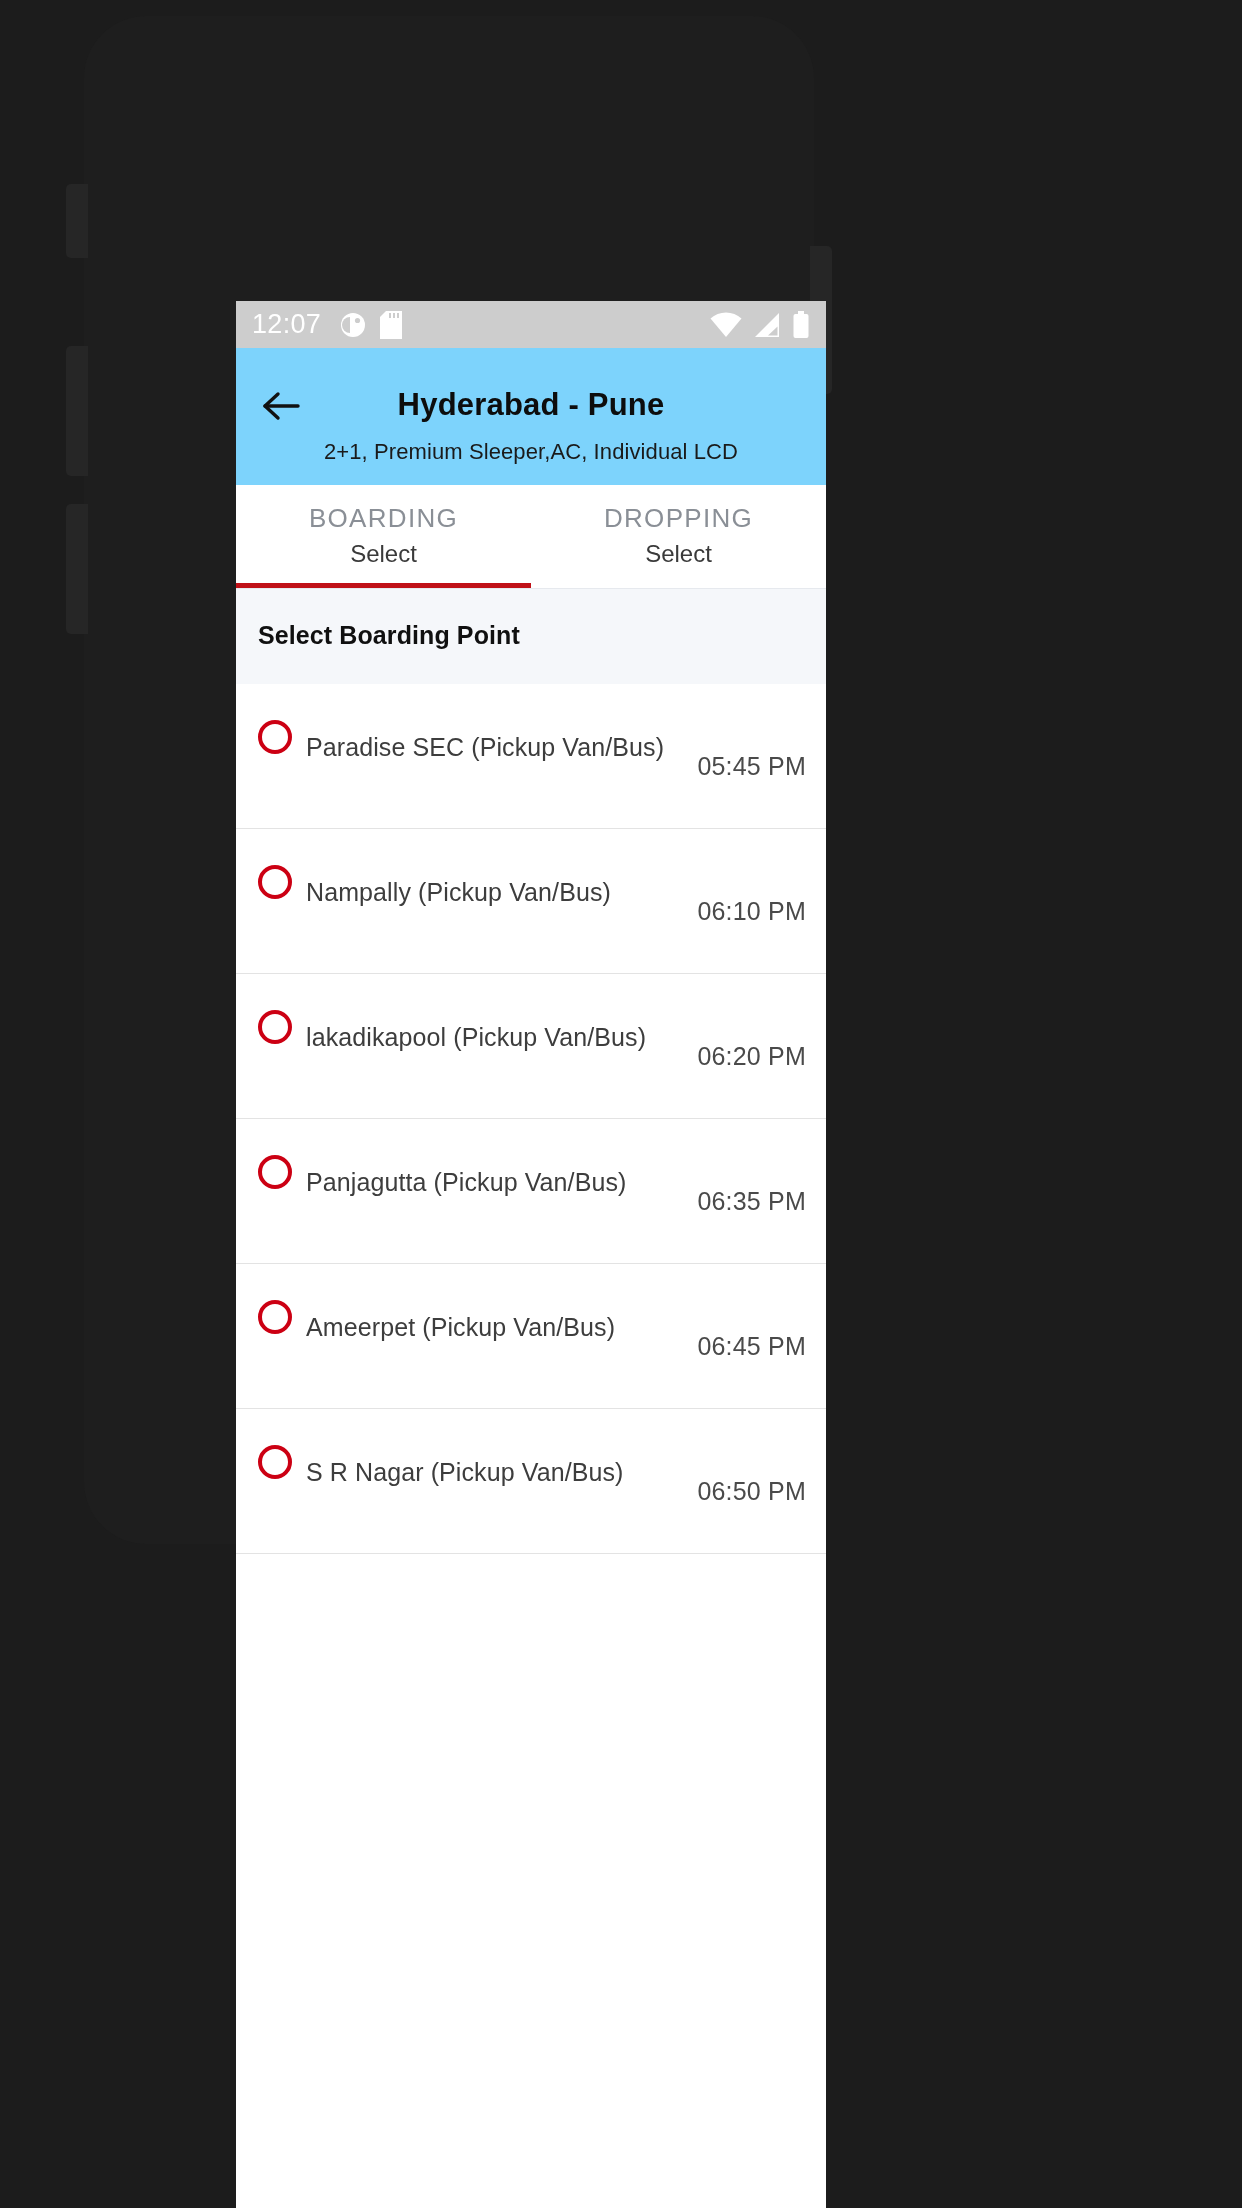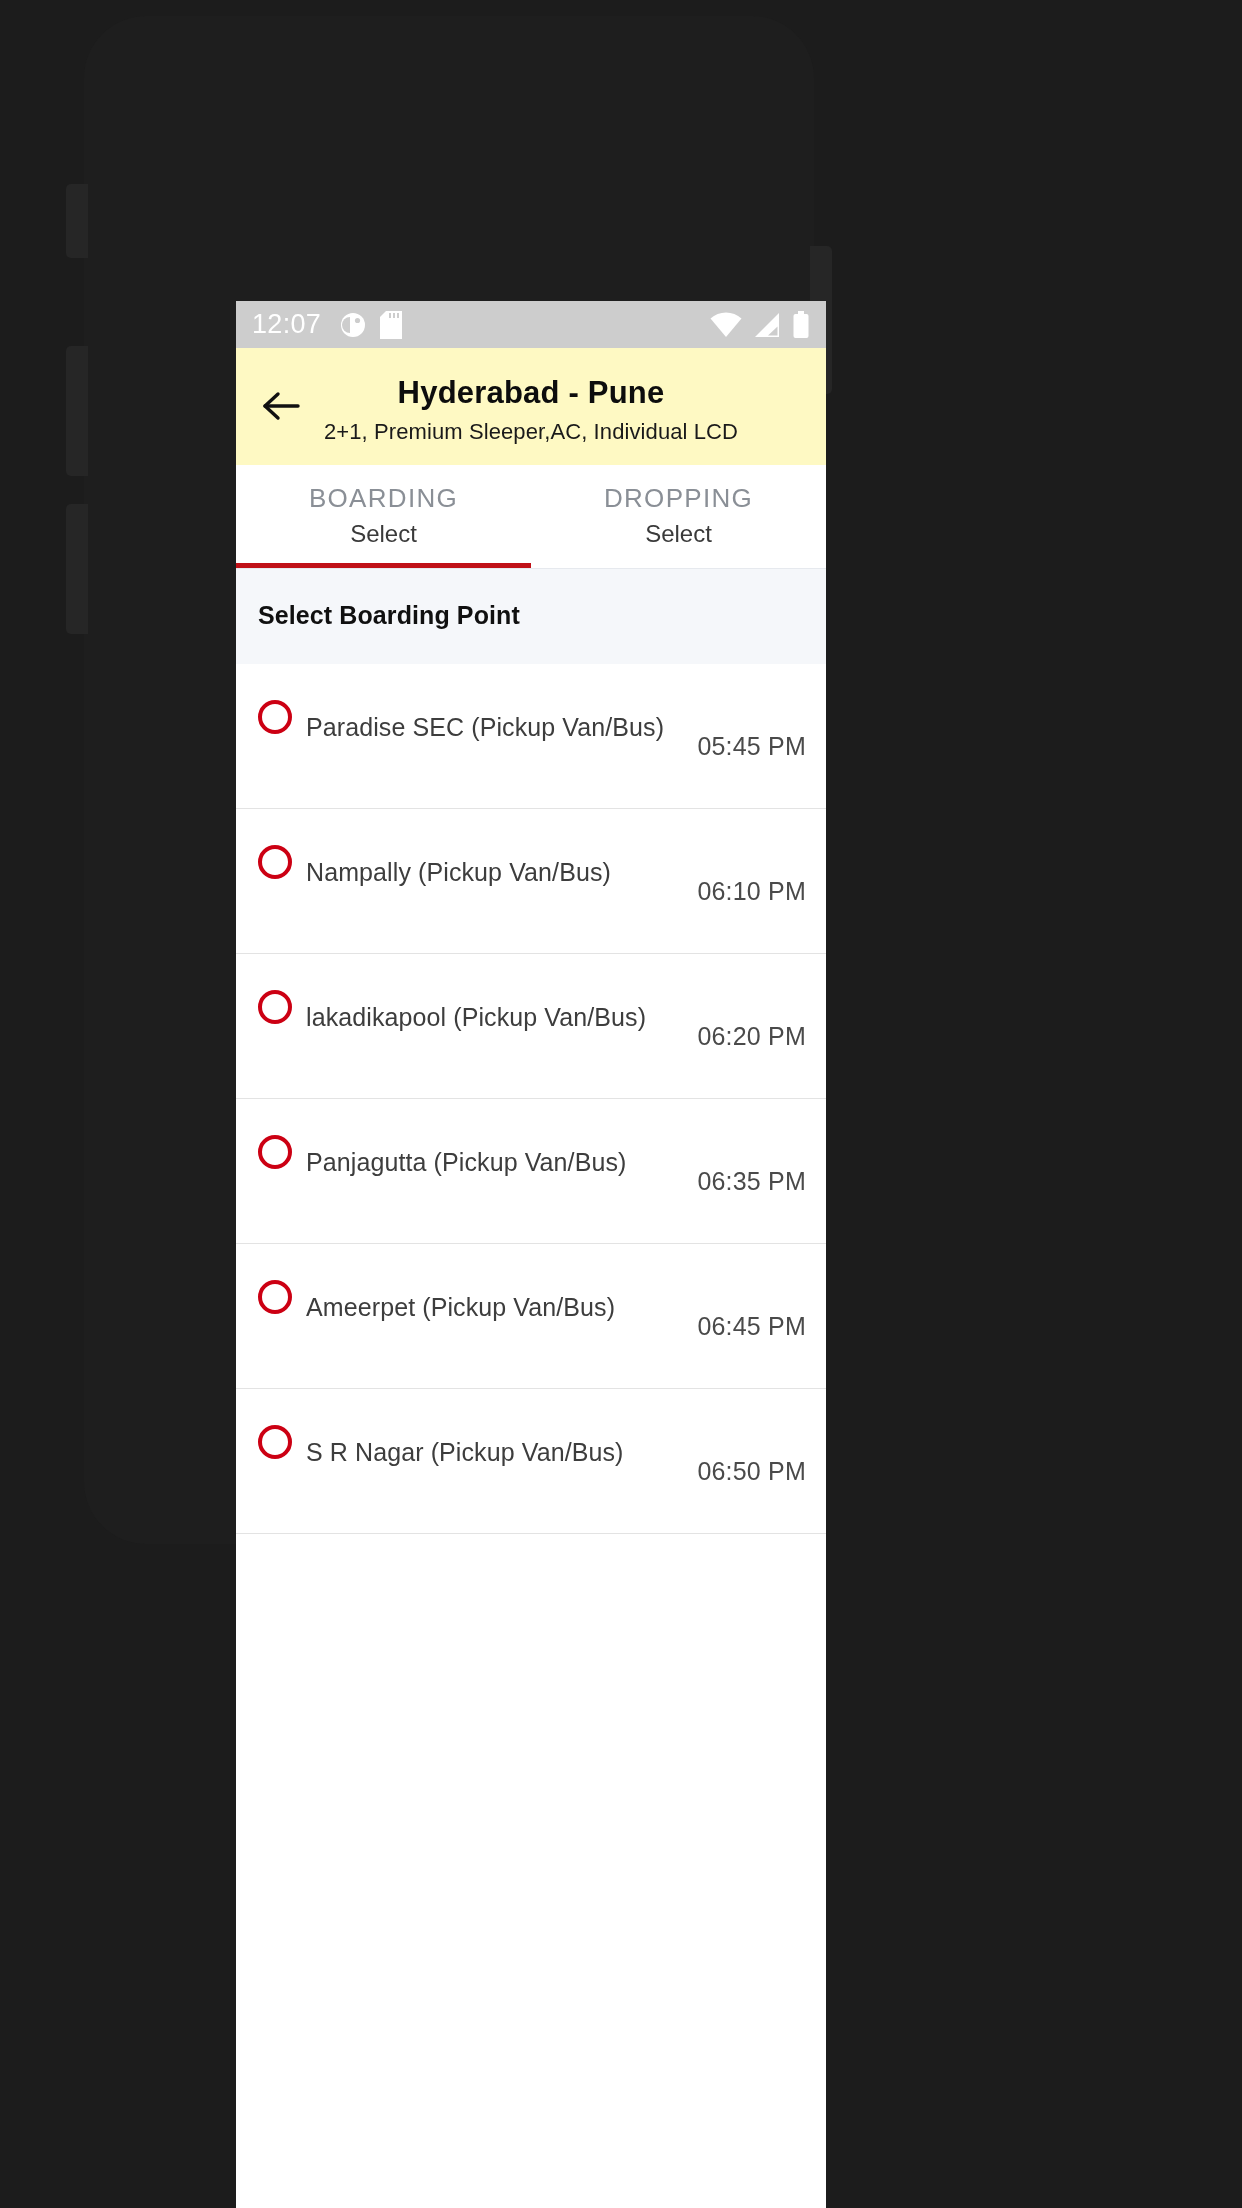--- a/index.html
+++ b/index.html
@@ -48,38 +48,38 @@
     letter-spacing:.3px;
     color:#ffffff;
   }
   #status-left-icons { display:flex; align-items:center; gap:13px; margin-left:18px; }
   #status-right-icons { margin-left:auto; display:flex; align-items:center; gap:11px; }
   .sb-ico { display:block; }
 
   
   #app-bar {
     flex:0 0 auto;
-    background:#fef9c3;
-    padding:26px 0 20px 0;
+    background:#7dd3fc;
+    padding:38px 0 20px 0;
     position:relative;
     display:flex; flex-direction:column; align-items:center;
   }
   #back-button {
     position:absolute;
     left:18px; top:30px;
     width:56px; height:56px;
     display:flex; align-items:center; justify-content:center;
   }
   #app-title {
     font-size:31px; font-weight:bold; color:#0d0d0d;
     letter-spacing:.2px; line-height:1.2;
   }
   #app-subtitle {
     font-size:22px; color:#1a1a1a;
-    margin-top:8px; letter-spacing:.1px;
+    margin-top:16px; letter-spacing:.1px;
   }
 
   
   #tab-bar {
     flex:0 0 auto;
     background:#ffffff;
     display:flex;
     position:relative;
     padding-bottom:10px;
   }

